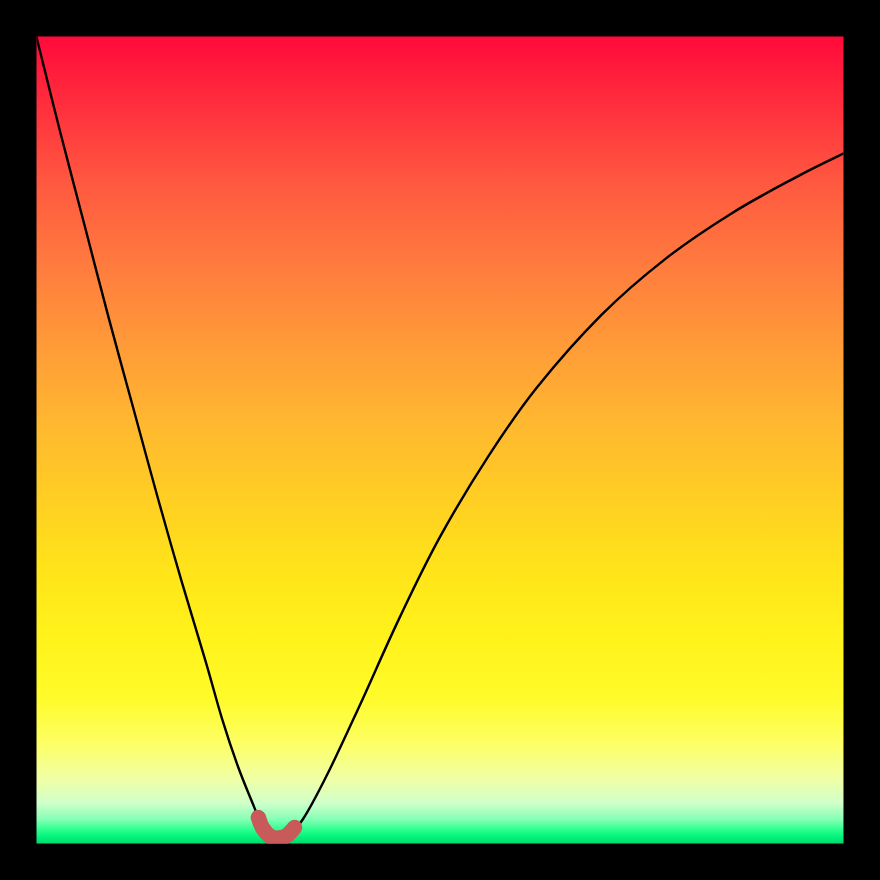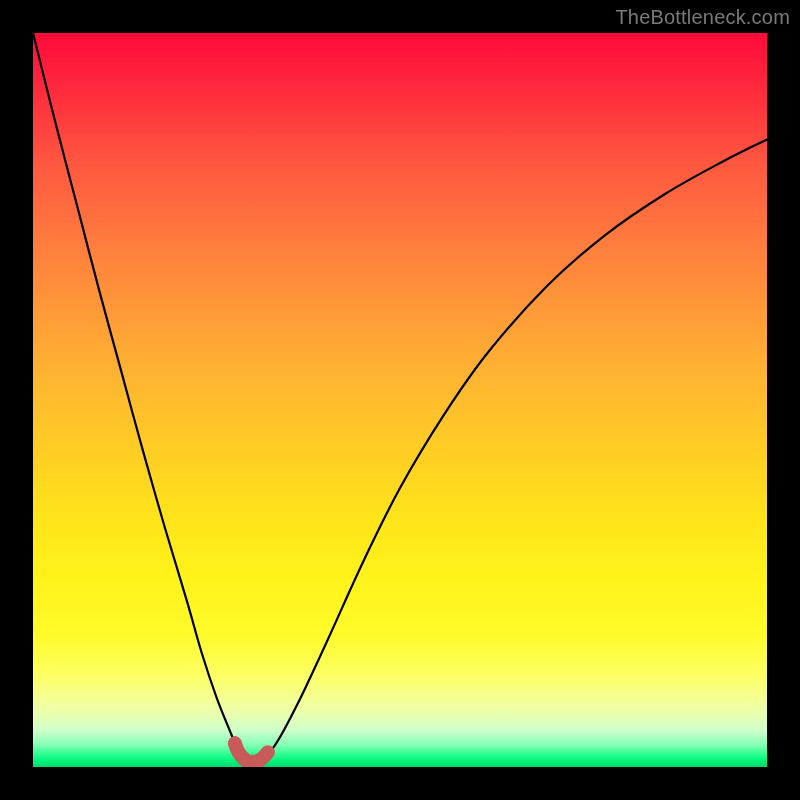--- a/index.html
+++ b/index.html
@@ -70,14 +70,13 @@
 <div class="frame">
   <div class="plot">
     <div class="gradient"></div>
     <svg class="curve" viewBox="0 0 734 734" preserveAspectRatio="none">
       <g>
         <path id="curve-path" fill="none" stroke="#000" stroke-width="2.2" stroke-linecap="round" stroke-linejoin="round" d="M 0,0 C 3.9635999999999996,15.854400000000007 14.0928,57.03180000000004 22.02,88.08000000000004 C 29.9472,119.12820000000005 36.1128,142.10240000000002 44.04,172.49 C 51.9672,202.8776 58.1328,227.17299999999997 66.06,256.9 C 73.9872,286.62699999999995 80.1528,308.5736 88.08,337.64 C 96.0072,366.7064 102.1728,389.9742 110.1,418.38 C 118.0272,446.7858 124.1928,468.36539999999997 132.12,495.45 C 140.0472,522.5346 147.534,546.3896 154.14,568.85 C 160.74599999999998,591.3104000000001 163.5352,603.0544 168.82,620.23 C 174.10479999999998,637.4056 178.2152,649.7368 183.5,664.27 C 188.7848,678.8032 194.2164,691.061 198.18,700.97 C 202.14360000000002,710.879 202.8776,714.5636800000001 205.52,719.32 C 208.16240000000002,724.07632 210.21759999999998,725.6764400000001 212.85999999999999,727.394 C 215.5024,729.1115599999999 217.55759999999998,728.99412 220.2,728.862 C 222.8424,728.72988 223.57639999999998,729.69876 227.54,726.66 C 231.5036,723.62124 235.614,721.889 242.22,711.98 C 248.826,702.071 254.9916,690.1068 264.24,671.61 C 273.4884,653.1132 281.7092,634.9834000000001 293.6,609.22 C 305.49080000000004,583.4566 317.088,556.2252 330.3,528.48 C 343.512,500.7348 352.4668,481.50399999999996 367,455.08 C 381.5332,428.656 395.1856,406.1222 411.04,381.68 C 426.8944,357.2378 436.5832,342.411 455.08,319.29 C 473.5768,296.16900000000004 492.66079999999994,274.3692 513.8,253.22999999999996 C 534.9391999999999,232.09079999999997 551.3808,218.365 572.52,201.85000000000002 C 593.6591999999999,185.33500000000004 610.1008,174.692 631.24,161.48000000000002 C 652.3792,148.26800000000003 671.4631999999999,138.35900000000004 689.9599999999999,128.45000000000005 C 708.4567999999999,118.54100000000005 726.0728,110.39360000000006 734,106.43000000000006"></path>
         <path id="curve-thick" fill="none" stroke="#c85a5a" stroke-width="14" stroke-linecap="round" stroke-linejoin="round" d="M 201.85000000000002,710.145 C 202.5106,711.7965 203.53820000000002,716.21518 205.52,719.32 C 207.5018,722.4248200000001 210.21759999999998,725.6764400000001 212.85999999999999,727.394 C 215.5024,729.1115599999999 217.55759999999998,728.99412 220.2,728.862 C 222.8424,728.72988 224.89759999999998,728.3775599999999 227.54,726.66 C 230.1824,724.94244 233.5588,720.6412 234.88,719.32"></path>
       </g>
     </svg>
   </div>
-  <div class="watermark">TheBottleneck.com</div>
 </div>
 
 </body></html>

